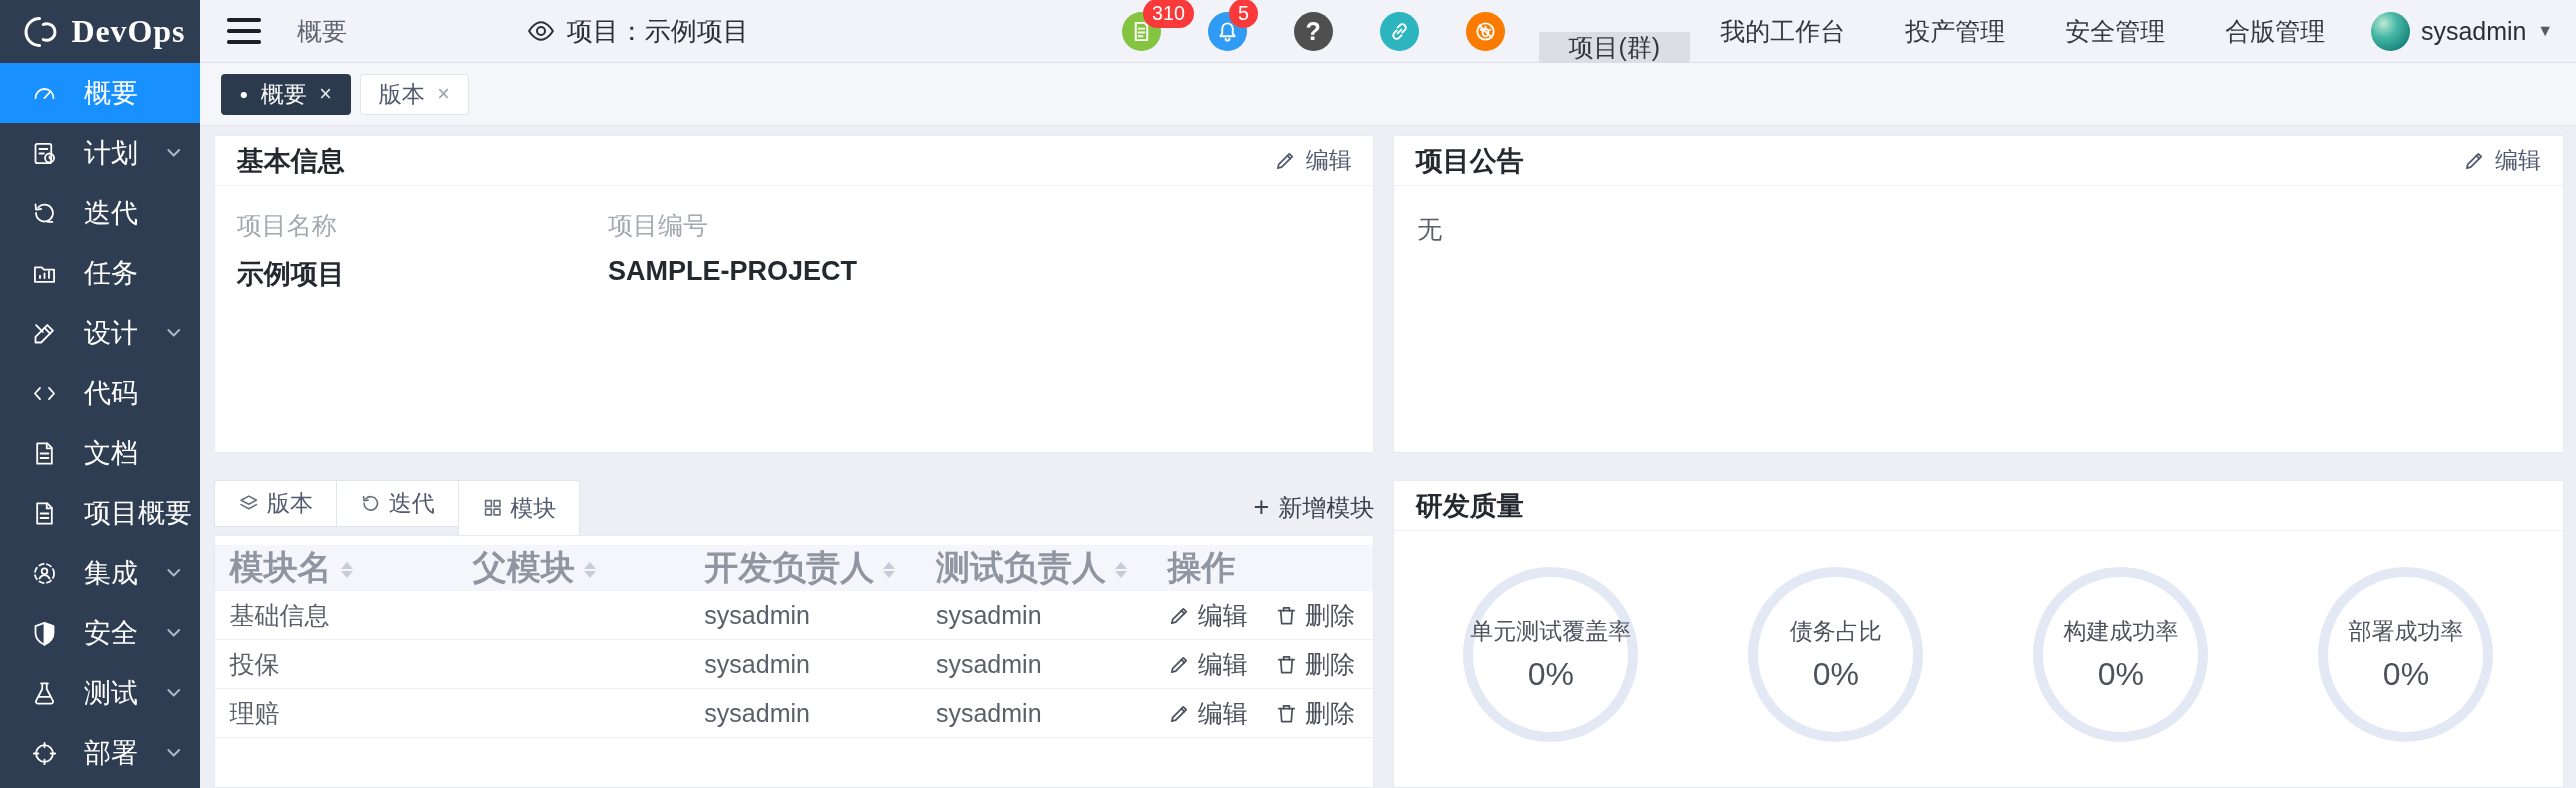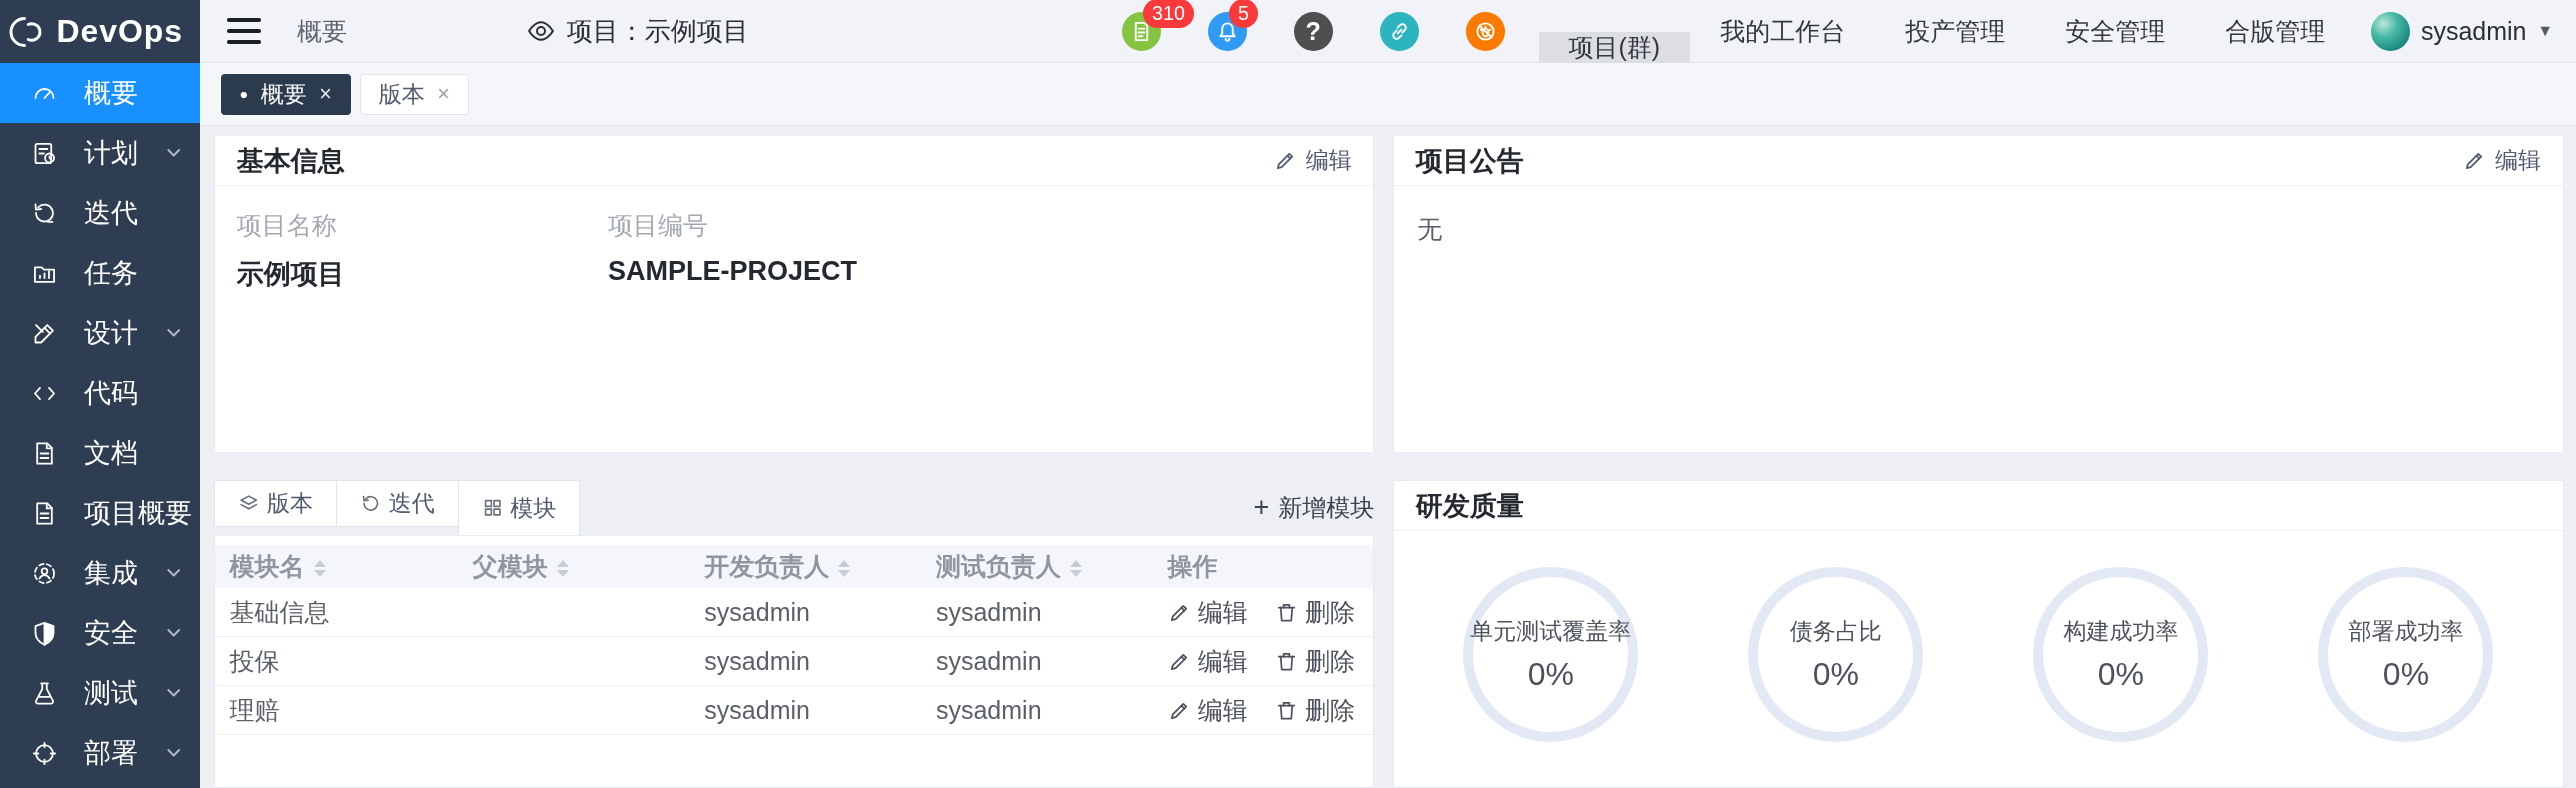--- a/index.html
+++ b/index.html
@@ -1,21 +1,21 @@
 <!DOCTYPE html>
 <html style="font-size:14.3px"><head>
 <meta charset="utf-8">
 <style>
   * { margin:0; padding:0; box-sizing:border-box; }
   html,body { width:2576px; height:789px; overflow:hidden;
     font-family:"Liberation Sans","DejaVu Sans",sans-serif; background:#edeff4; }
 
   
   .sidebar { position:fixed; left:0; top:0; width:200px; height:789px; background:#2e3d51; z-index:30; }
-  .logo { height:63px; display:flex; align-items:center; padding-left:8px; gap:12.5px; }
+  .logo { height:63px; display:flex; align-items:center; padding-left:23px; gap:12.5px;font-family:Liberation Serif, serif; }
   .logo-text { color:#fff; font-size:32px; font-weight:bold; letter-spacing:0.9px; }
   .side-item { height:60px; display:flex; align-items:center; padding:0 16px 0 30px; cursor:pointer; position:relative; }
   .side-item.active { background:#1890ff; }
   .side-icon { width:29px; height:29px; display:flex; align-items:center; justify-content:center; flex:none; }
   .side-icon svg { width:27px; height:27px; stroke:#fff; fill:none; stroke-width:1.6; stroke-linecap:round; stroke-linejoin:round; }
   .side-label { color:#fff; font-size:27px; margin-left:25px; flex:1; white-space:nowrap; }
   .side-chevron { width:21.5px; height:21.5px; }
   .side-chevron svg { width:21.5px; height:21.5px; stroke:#aeb9c6; fill:none; stroke-width:2.2; stroke-linecap:round; stroke-linejoin:round; }
 
   
@@ -77,21 +77,21 @@
   .card-tab { height:47px; display:flex; align-items:center; gap:7.2px; padding:0 23px; background:#fff; border:0.9px solid #e0e4eb;
     border-right-width:0; font-size:23px; color:#515a6e; cursor:pointer; }
   .card-tab:first-child { border-radius:3.6px 0 0 0; }
   .card-tab svg { width:21.5px; height:21.5px; stroke:#6a717d; fill:none; stroke-width:1.8; stroke-linecap:round; stroke-linejoin:round; }
   .card-tab.active { height:55px; border-right-width:0.9px; border-bottom:none; border-radius:0 3.6px 0 0; position:relative; z-index:2; margin-bottom:-1.8px; }
   .add-btn { margin-left:auto; align-self:center; display:flex; align-items:center; gap:9px; background:none; border:none; cursor:pointer;
     font-size:24px; color:#3c4250; font-family:inherit; }
   .plus-glyph { font-size:27px; color:#3c4250; }
   .table-panel { flex:1; min-height:0; padding-top:9px; border-top-left-radius:0; }
   table { width:100%; border-collapse:collapse; table-layout:fixed; }
-  thead th { background:#f4f6fb; height:43px; text-align:left; padding:0 14.3px; font-size:25px; color:#8f95a1; font-weight:bold; }
+  thead th { background:#f4f6fb; height:43px; text-align:left; padding:0 14.3px; font-size:34px; color:#8f95a1; font-weight:bold; }
   tbody td { height:48px; padding:0 14.3px; font-size:25px; color:#5a5f68; border-bottom:0.9px solid #eceff5; }
   .sorter { display:inline-flex; flex-direction:column; gap:2.7px; margin-left:9px; vertical-align:middle; }
   .sorter i { width:0; height:0; border-left:6.3px solid transparent; border-right:6.3px solid transparent; display:block; }
   .sorter .up { border-bottom:7.2px solid #c7ccd6; }
   .sorter .dn { border-top:7.2px solid #c7ccd6; }
   .op-cell { display:flex; gap:27px; align-items:center; height:48px; }
   .op-link { display:flex; align-items:center; gap:7.2px; font-size:25px; color:#4c515c; background:none; border:none; cursor:pointer; font-family:inherit; }
   .op-link svg { width:23px; height:23px; stroke:#4c515c; fill:none; stroke-width:1.8; stroke-linecap:round; stroke-linejoin:round; }
 
   

